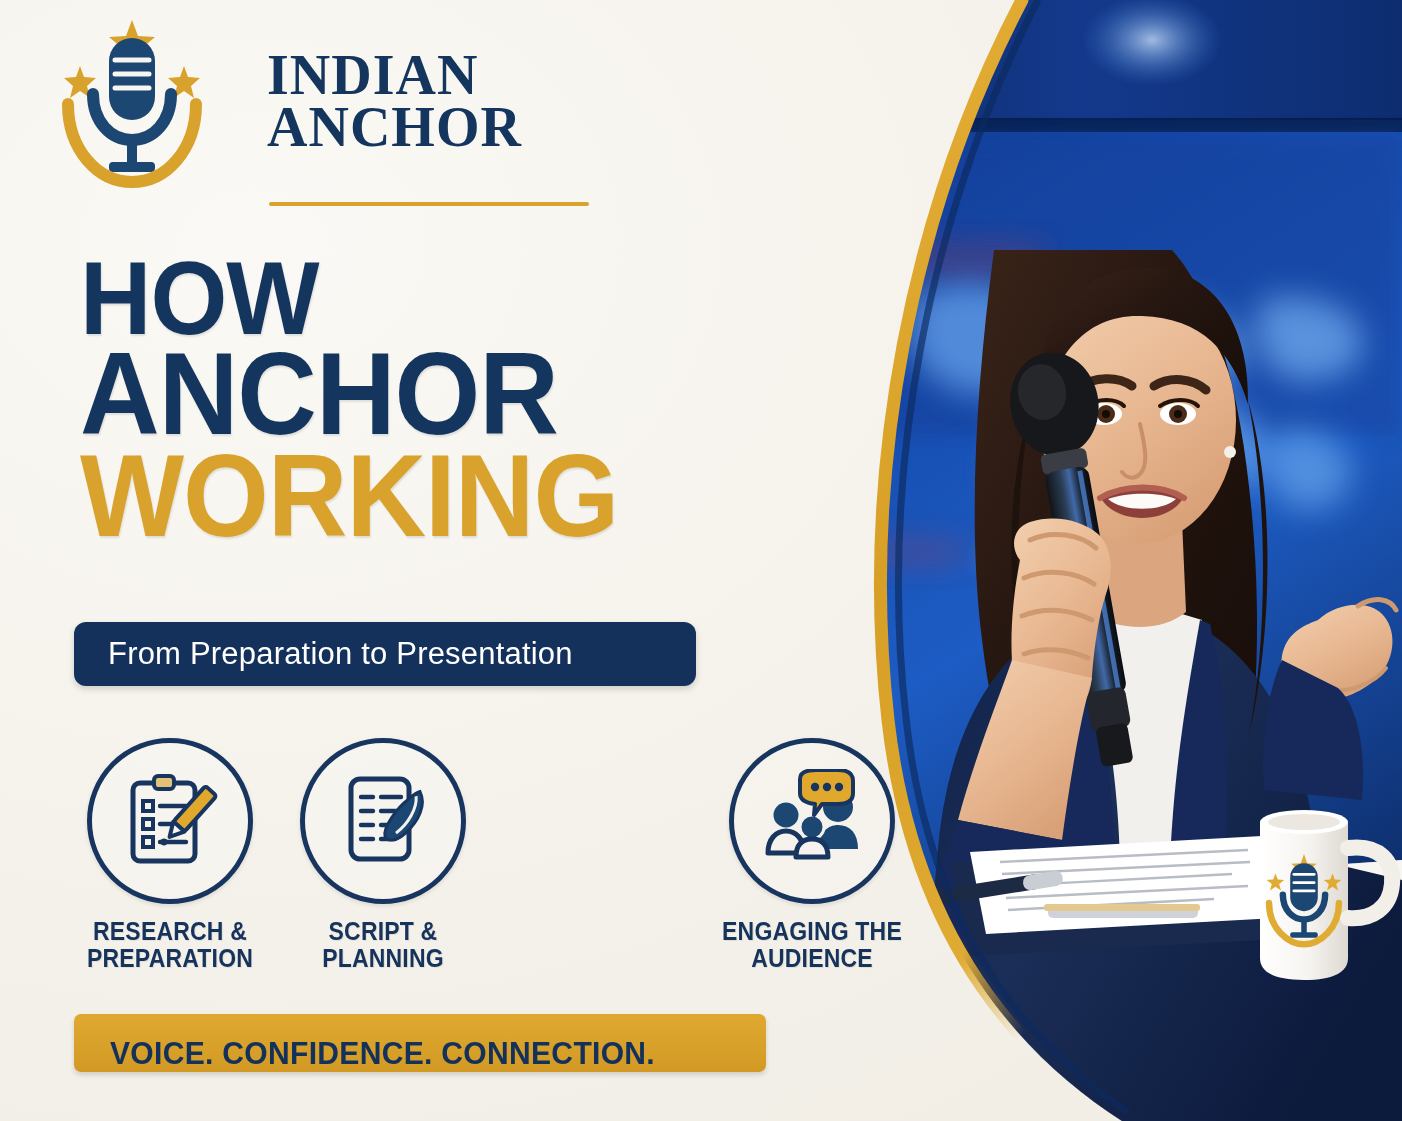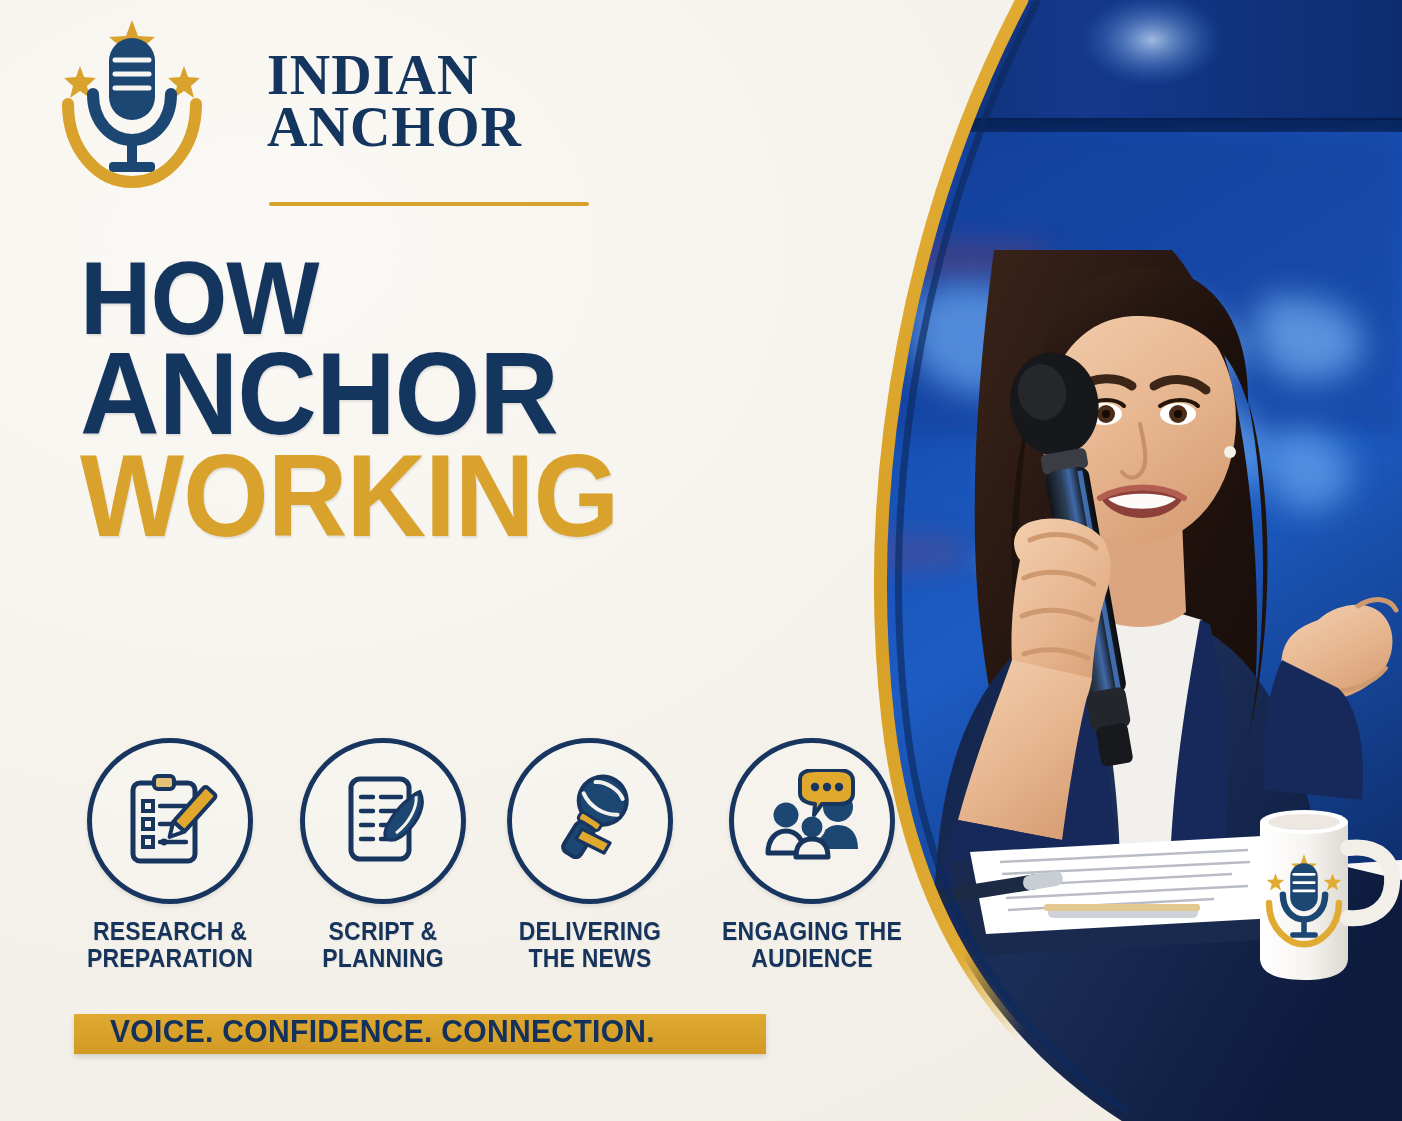--- a/index.html
+++ b/index.html
@@ -69,23 +69,23 @@
     box-shadow:0 2px 4px rgba(0,0,0,0.10);
   }
   .step-label{
     margin-top:14px;color:#16335c;font-size:25px;font-weight:bold;
     line-height:1.06;letter-spacing:0.2px;transform:scaleX(0.92);
     text-shadow:1px 1px 1px rgba(0,0,0,0.08);
   }
 
   
   .footer-bar{
-    position:absolute;left:74px;top:1014px;width:692px;height:40px;
+    position:absolute;left:74px;top:1014px;width:692px;height:58px;
     background:linear-gradient(180deg,#dfa930 0%, #d29a24 100%);
-    border-radius:0;display:flex;align-items:flex-start;
+    border-radius:7px;display:flex;align-items:flex-end;
     box-shadow:0 3px 5px rgba(0,0,0,0.14);
   }
   .footer-text{
     color:#14315c;font-size:31px;font-weight:bold;margin-left:36px;letter-spacing:0.3px;
     transform:scaleX(0.97);transform-origin:left;
   }
 </style>
 </head>
 <body>
 
@@ -326,20 +326,23 @@
     </div>
     <div class="logo-rule"></div>
   </div>
 
   <div class="headline">
     <div class="hl hl-how">HOW</div>
     <div class="hl hl-anchor">ANCHOR</div>
     <div class="hl hl-working">WORKING</div>
   </div>
 
+  <div class="subtitle-pill">
+    <span class="subtitle-text">From Preparation to Presentation</span>
+  </div>
 
   <div class="steps">
 
     <div class="step step-1">
       <div class="step-circle">
         <svg width="104" height="104" viewBox="0 0 104 104" xmlns="http://www.w3.org/2000/svg">
           <rect x="15" y="14" width="62" height="78" rx="7" fill="none" stroke="#17355f" stroke-width="5"></rect>
           <rect x="36" y="7" width="20" height="13" rx="4" fill="#e3c277" stroke="#17355f" stroke-width="4"></rect>
           <g fill="none" stroke="#17355f" stroke-width="4">
             <rect x="25" y="32" width="10" height="10"></rect>
@@ -383,38 +386,20 @@
             <path d="M71,24 C78,34 78,52 72,66" fill="none" stroke="#f4f2ec" stroke-width="3"></path>
           </g>
         </svg>
       </div>
       <div class="step-label">
         <div>SCRIPT &amp;</div>
         <div>PLANNING</div>
       </div>
     </div>
 
-    <div class="step step-3">
-      <div class="step-circle">
-        <svg width="104" height="104" viewBox="0 0 104 104" xmlns="http://www.w3.org/2000/svg">
-          <g transform="rotate(32 52 52)">
-            <circle cx="52" cy="28" r="24" fill="#1d4773" stroke="#17355f" stroke-width="4"></circle>
-            <path d="M36,16 C44,10 60,10 68,16" fill="none" stroke="#f4f2ec" stroke-width="4" stroke-linecap="round"></path>
-            <path d="M32,32 C44,40 60,40 72,32" fill="none" stroke="#f4f2ec" stroke-width="4" stroke-linecap="round"></path>
-            <rect x="40" y="48" width="24" height="9" rx="3" fill="#e0a92e" stroke="#17355f" stroke-width="3"></rect>
-            <rect x="42" y="57" width="20" height="34" rx="6" fill="#1d4773" stroke="#17355f" stroke-width="4"></rect>
-          </g>
-          <path d="M44,60 L72,74 L66,84 L38,70 Z" fill="#e0a92e" stroke="#17355f" stroke-width="3.4" stroke-linejoin="round"></path>
-        </svg>
-      </div>
-      <div class="step-label">
-        <div>DELIVERING</div>
-        <div>THE NEWS</div>
-      </div>
-    </div>
 
     <div class="step step-4">
       <div class="step-circle">
         <svg width="104" height="104" viewBox="0 0 104 104" xmlns="http://www.w3.org/2000/svg">
           <circle cx="78" cy="38" r="15" fill="#1d4773"></circle>
           <path d="M58,80 C58,64 68,56 78,56 C90,56 98,64 98,80 Z" fill="#1d4773"></path>
           <circle cx="26" cy="46" r="14" fill="#1d4773" stroke="#f4f2ec" stroke-width="3"></circle>
           <path d="M8,84 C8,70 16,62 26,62 C36,62 44,70 44,84 Z" fill="none" stroke="#17355f" stroke-width="5" stroke-linejoin="round"></path>
           <circle cx="52" cy="58" r="12" fill="#1d4773" stroke="#f4f2ec" stroke-width="3"></circle>
           <path d="M36,88 C36,76 42,70 52,70 C62,70 68,76 68,88 Z" fill="#f6f3ee" stroke="#17355f" stroke-width="5" stroke-linejoin="round"></path>

